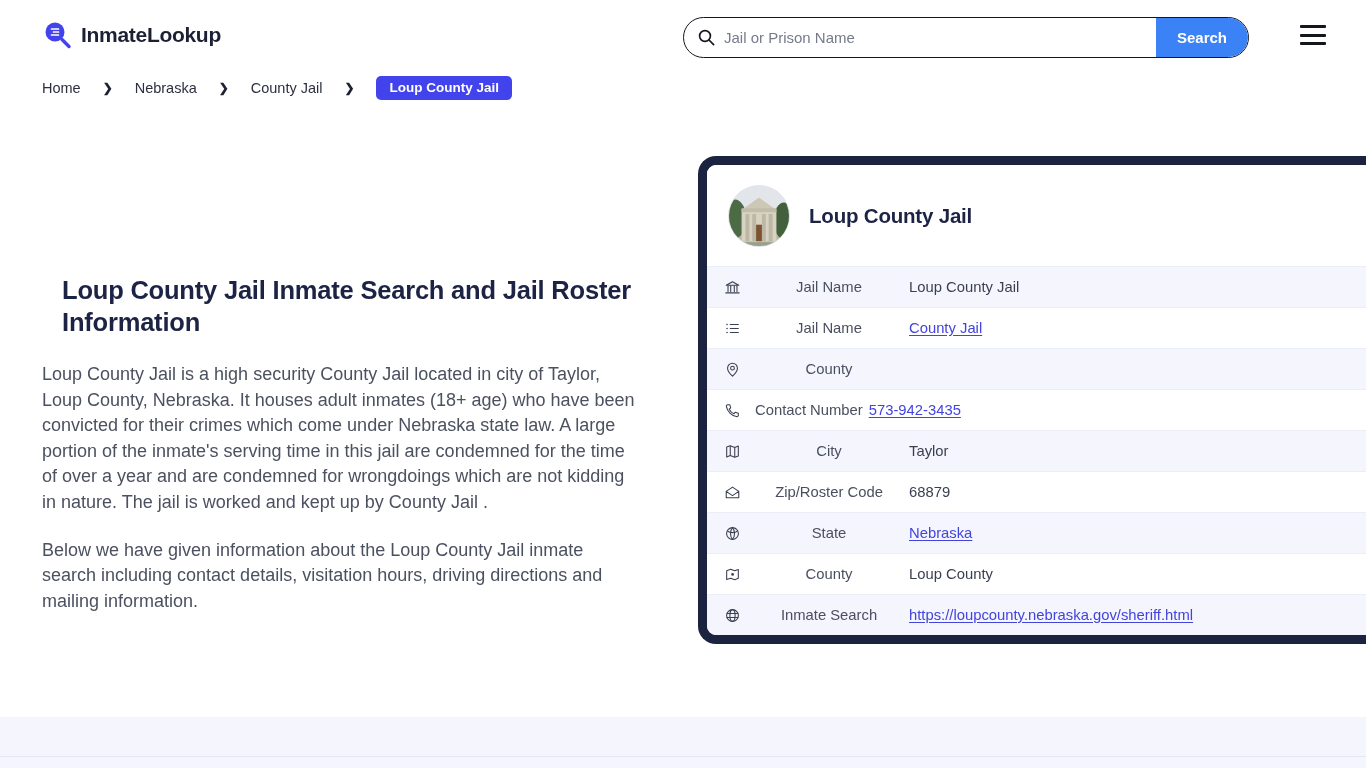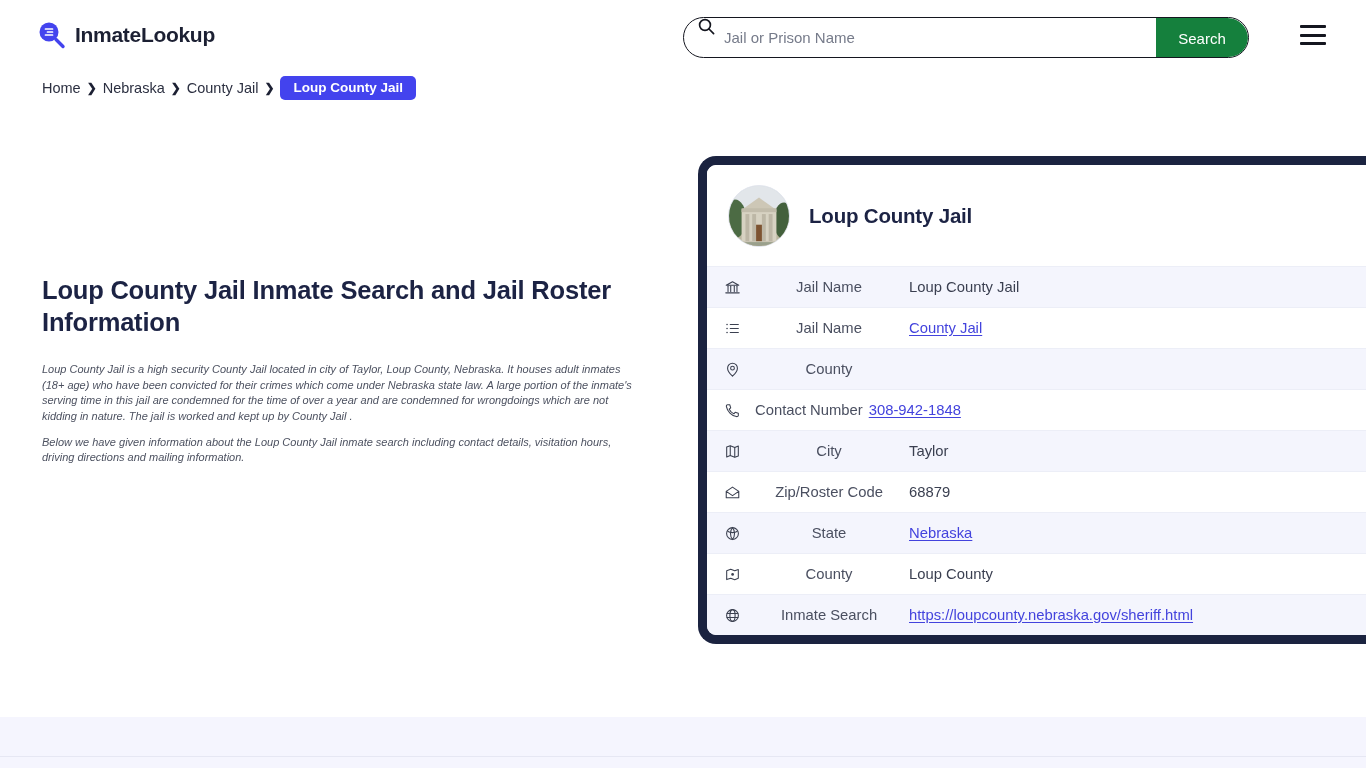--- a/index.html
+++ b/index.html
@@ -10,82 +10,82 @@
     overflow: hidden;
   }
   body { position: relative; }
 
   
   .header {
     position: absolute; top: 0; left: 0; width: 1366px; height: 74px;
     background: #ffffff;
   }
   .brand {
-    position: absolute; left: 36px; top: 20px;
+    position: absolute; left: 42px; top: 20px;
     display: flex; align-items: center; gap: 9px;
   }
   .brand-logo { width: 30px; height: 30px; display: block; }
   .brand-name {
     font-size: 21px; font-weight: bold; color: #1c2033;
     letter-spacing: -0.3px; white-space: nowrap;
   }
 
   .searchbar {
     position: absolute; left: 683px; top: 17px;
     width: 566px; height: 41px;
     border: 1.6px solid #14161f; border-radius: 21px;
-    background: #ffffff; display: flex; align-items: flex-start;
+    background: #ffffff; display: flex; align-items: center;
     overflow: hidden;
   }
   .search-icon { margin-left: 14px; width: 17px; height: 17px; flex: 0 0 auto; }
   .search-input {
     flex: 1 1 auto; border: none; outline: none; background: transparent;
     font-family: "Liberation Sans", sans-serif; font-size: 15px;
     color: #2a2d3a; padding: 0 10px 0 9px; height: 100%;
   }
   .search-input::placeholder { color: #767b8a; }
   .search-button {
     flex: 0 0 auto; width: 92px; height: 41px; border: none;
-    background: #15803d; color: #ffffff;
+    background: #3b82f6; color: #ffffff;
     font-family: "Liberation Sans", sans-serif;
-    font-size: 15px; font-weight: normal; cursor: pointer;
+    font-size: 15px; font-weight: bold; cursor: pointer;
     border-radius: 0 21px 21px 0;
   }
 
   .hamburger {
     position: absolute; right: 40px; top: 25px;
     width: 26px; height: 20px; cursor: pointer;
     display: flex; flex-direction: column; justify-content: space-between;
   }
   .hamburger span { display: block; height: 3px; width: 100%; background: #14161f; border-radius: 1px; }
 
   
   .breadcrumb {
     position: absolute; left: 42px; top: 76px;
-    display: flex; align-items: center; gap: 0;
+    display: flex; align-items: center; gap: 16px;
     font-size: 14.5px;
   }
   .crumb { color: #2b2f40; text-decoration: none; white-space: nowrap; }
   .crumb-sep { width: 22px; text-align: center; color: #1c2033; font-weight: bold; font-size: 12px; }
   .crumb-current {
     background: #4343ee; color: #ffffff; font-weight: bold;
     padding: 4px 13px 5px; border-radius: 5px; font-size: 13.5px;
     white-space: nowrap;
   }
 
   
   .left-col { position: absolute; left: 42px; top: 274px; width: 596px; }
   .page-title {
     font-size: 25.5px; font-weight: bold; color: #1c2344;
-    line-height: 1.26; letter-spacing: -0.2px;
+    line-height: 1.26; letter-spacing: -0.2px; margin-left: 20px;
   }
   .lead-para {
-    margin-top: 24px; font-size: 11px; color: #4c5160; line-height: 1.42; font-style: italic;
-  }
-  .lead-para + .lead-para { margin-top: 10px; }
+    margin-top: 24px; font-size: 18px; color: #4c5160; line-height: 1.42;
+  }
+  .lead-para + .lead-para { margin-top: 22px; }
 
   
   .info-card {
     position: absolute; left: 698px; top: 156px;
     width: 700px; height: 488px;
     background: #ffffff;
     border: 9px solid #1b2340;
     border-right: none;
     border-radius: 18px 0 0 18px;
     overflow: hidden;
@@ -263,21 +263,21 @@
       <span class="row-label w">County</span>
     </div>
 
     <div class="info-row">
       <span class="row-icon">
         <svg viewBox="0 0 19 19" width="17" height="17" fill="none" stroke="#3b4050" stroke-width="1.2" stroke-linecap="round" stroke-linejoin="round">
           <path d="M4 3 C3 3 2.5 4 2.7 5.2 C3.6 10.4 8.6 15.4 13.8 16.3 C15 16.5 16 16 16 15 L16 12.6 L12.5 11.5 L11 13.2 C9 12.2 6.8 10 5.8 8 L7.5 6.5 L6.4 3 Z"></path>
         </svg>
       </span>
       <span class="row-label">Contact Number</span>
-      <a class="row-value" href="#">308-942-1848</a>
+      <a class="row-value" href="#">573-942-3435</a>
     </div>
 
     <div class="info-row alt">
       <span class="row-icon">
         <svg viewBox="0 0 19 19" width="17" height="17" fill="none" stroke="#3b4050" stroke-width="1.2" stroke-linejoin="round">
           <path d="M3 4.6 L7 3 L12 5 L16 3.4 V14.4 L12 16 L7 14 L3 15.6 Z"></path>
           <line x1="7" y1="3" x2="7" y2="14"></line>
           <line x1="12" y1="5" x2="12" y2="16"></line>
         </svg>
       </span>

